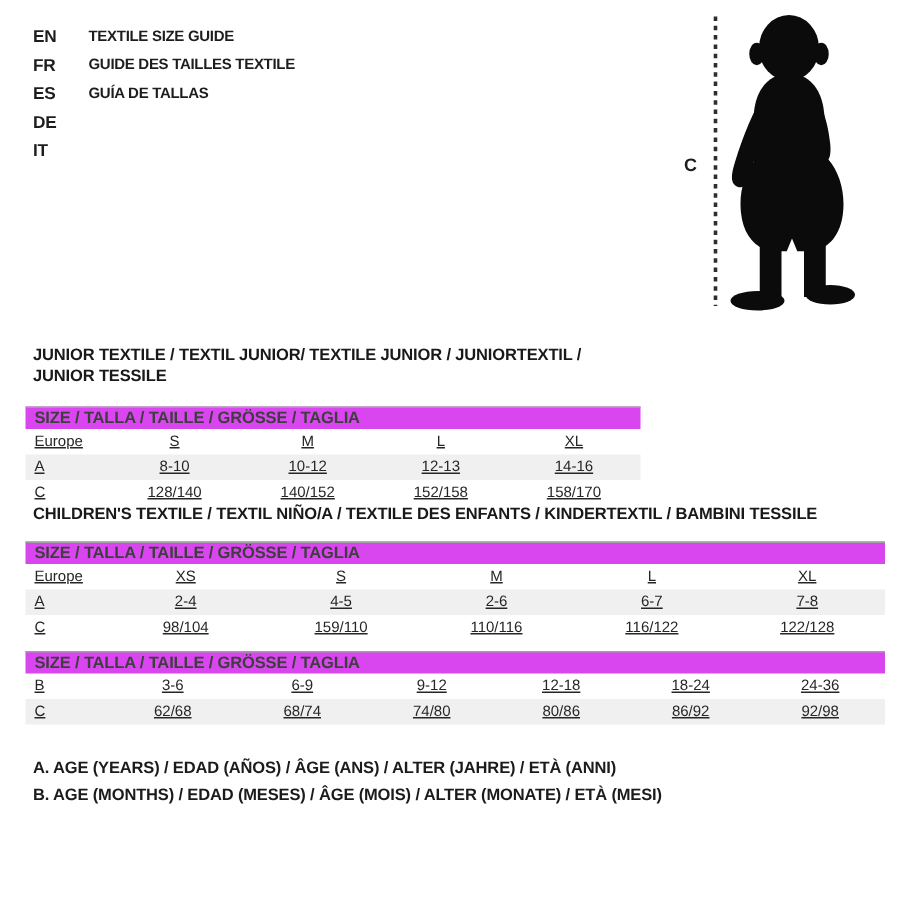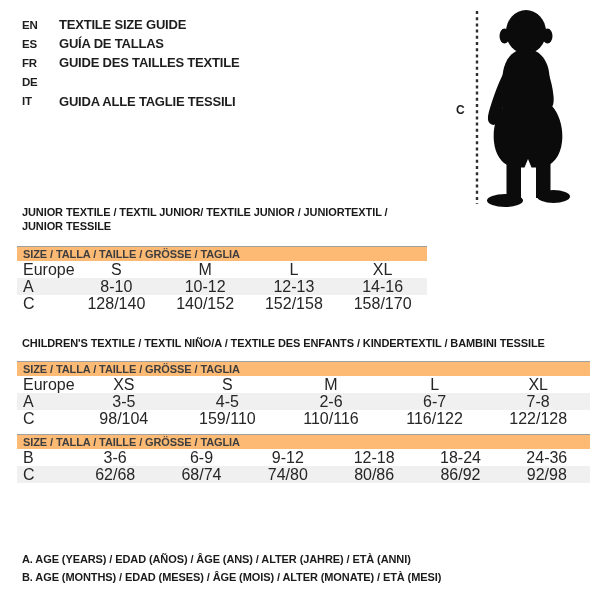--- a/index.html
+++ b/index.html
@@ -3,72 +3,71 @@
 <meta charset="utf-8">
 <style>
   html,body{margin:0;padding:0;background:#ffffff;}
   .canvas{position:relative;width:600px;height:600px;background:#ffffff;overflow:hidden;
           font-family:"Liberation Sans", sans-serif;color:#1d1d1d;}
 
   
   .lang-block{position:absolute;left:22px;top:15px;}
   .lang-row{display:flex;height:19.2px;align-items:center;}
   .lang-code{width:37px;font-size:11.5px;font-weight:700;letter-spacing:-0.2px;}
-  .lang-title{font-size:13px;font-weight:700;letter-spacing:-0.2px;}
+  .lang-title{font-size:10px;font-weight:700;letter-spacing:-0.2px;}
 
   
   .figure{position:absolute;left:450px;top:5px;width:145px;height:210px;}
   .fig-label{position:absolute;left:456px;top:103px;font-size:12px;font-weight:700;}
 
   
   .tbl{position:absolute;left:17px;}
-  .t1{top:205px;width:410px;}
+  .t1{top:230px;width:410px;}
   .t2{top:336px;width:573px;}
   .t3{top:424px;width:573px;}
   .tbl-title{margin:0 0 0 5px;font-size:11px;font-weight:700;letter-spacing:-0.1px;
              line-height:14px;white-space:pre-line;color:#191919;}
-  .size-bar{background:#fdba74;border-top:1px solid #a0a0a0;box-sizing:border-box;
+  .size-bar{background:#d946ef;border-top:1px solid #a0a0a0;box-sizing:border-box;
             height:15px;line-height:14px;padding-left:6px;font-size:11px;font-weight:700;
             color:#3e3e3e;letter-spacing:-0.1px;}
   .t1 .size-bar{margin-top:13px;}
   .t2 .size-bar{margin-top:11px;}
   .t3 .size-bar{margin-top:10px;}
-  .trow{display:flex;height:17px;align-items:center;font-size:16px;color:#262626;}
+  .trow{display:flex;height:17px;align-items:center;font-size:10px;color:#262626;text-decoration:underline;}
   .trow.shaded{background:#f0f0f0;}
   .tlabel{width:55px;box-sizing:border-box;padding-left:6px;}
   .tcell{flex:1;text-align:center;}
 
   
-  .footnotes{position:absolute;left:22px;top:551px;}
+  .footnotes{position:absolute;left:22px;top:504px;}
   .footnote{font-size:11px;font-weight:700;line-height:17.5px;letter-spacing:-0.1px;color:#1b1b1b;}
 </style>
 </head>
 <body>
 
 <div class="canvas">
 
   <div class="lang-block">
     <div class="lang-row">
       <span class="lang-code">EN</span>
       <span class="lang-title">TEXTILE SIZE GUIDE</span>
     </div>
     <div class="lang-row">
+      <span class="lang-code">FR</span>
+      <span class="lang-title">GUIDE DES TAILLES TEXTILE</span>
+    </div>
+    <div class="lang-row">
       <span class="lang-code">ES</span>
       <span class="lang-title">GUÍA DE TALLAS</span>
-    </div>
-    <div class="lang-row">
-      <span class="lang-code">FR</span>
-      <span class="lang-title">GUIDE DES TAILLES TEXTILE</span>
     </div>
     <div class="lang-row">
       <span class="lang-code">DE</span>
     </div>
     <div class="lang-row">
       <span class="lang-code">IT</span>
-      <span class="lang-title">GUIDA ALLE TAGLIE TESSILI</span>
     </div>
   </div>
 
   <svg class="figure" viewBox="0 0 145 210" xmlns="http://www.w3.org/2000/svg">
     <line x1="27" y1="6" x2="27" y2="199" stroke="#2e2e2e" stroke-width="2.4" stroke-dasharray="3 3.2"></line>
     <g transform="translate(31,3)" fill="#0b0b0b">
       <ellipse cx="45" cy="24" rx="20" ry="22"></ellipse>
       <ellipse cx="23.5" cy="28" rx="5" ry="7.5"></ellipse>
       <ellipse cx="66.5" cy="28" rx="5" ry="7.5"></ellipse>
       <path d="M45,41 C58,41 66,51 68,64 C70,78 70,92 68,104 L22,104 C20,92 20,78 22,64 C24,51 32,41 45,41 Z"></path>
@@ -115,21 +114,21 @@
     <div class="trow">
       <span class="tlabel">Europe</span>
       <span class="tcell">XS</span>
       <span class="tcell">S</span>
       <span class="tcell">M</span>
       <span class="tcell">L</span>
       <span class="tcell">XL</span>
     </div>
     <div class="trow shaded">
       <span class="tlabel">A</span>
-      <span class="tcell">3-5</span>
+      <span class="tcell">2-4</span>
       <span class="tcell">4-5</span>
       <span class="tcell">2-6</span>
       <span class="tcell">6-7</span>
       <span class="tcell">7-8</span>
     </div>
     <div class="trow">
       <span class="tlabel">C</span>
       <span class="tcell">98/104</span>
       <span class="tcell">159/110</span>
       <span class="tcell">110/116</span>

